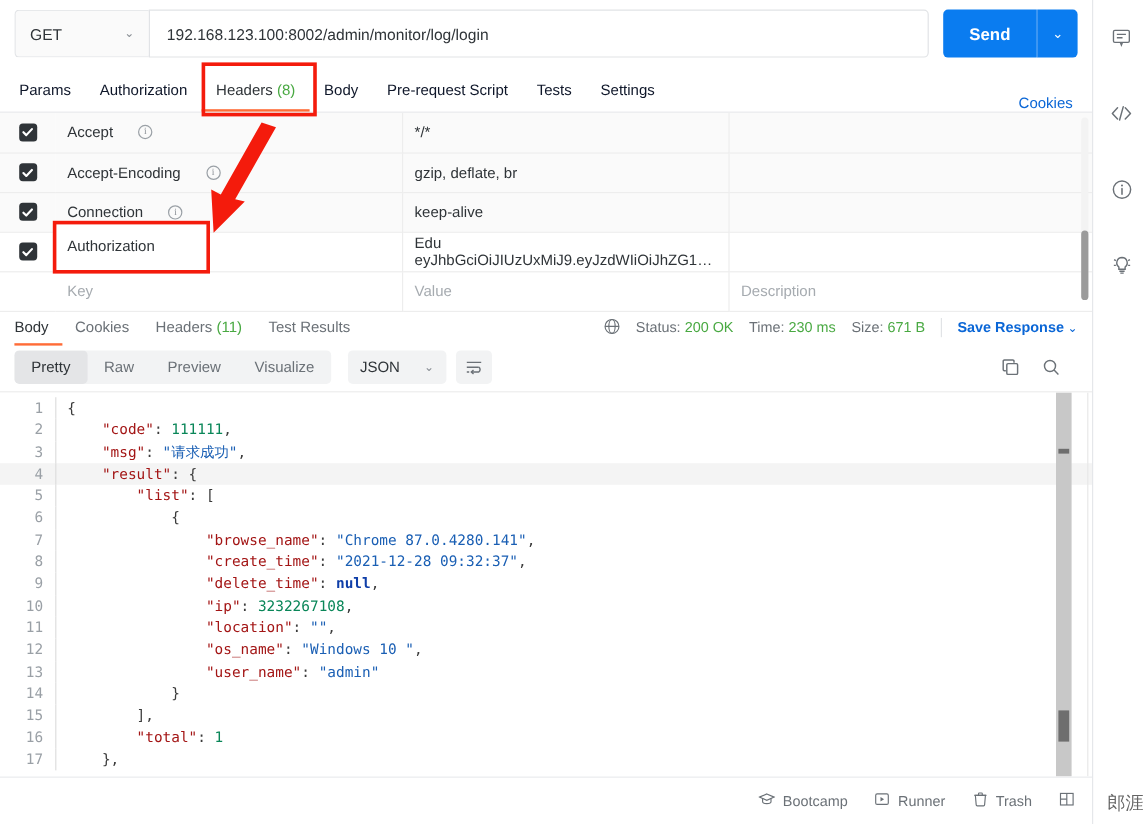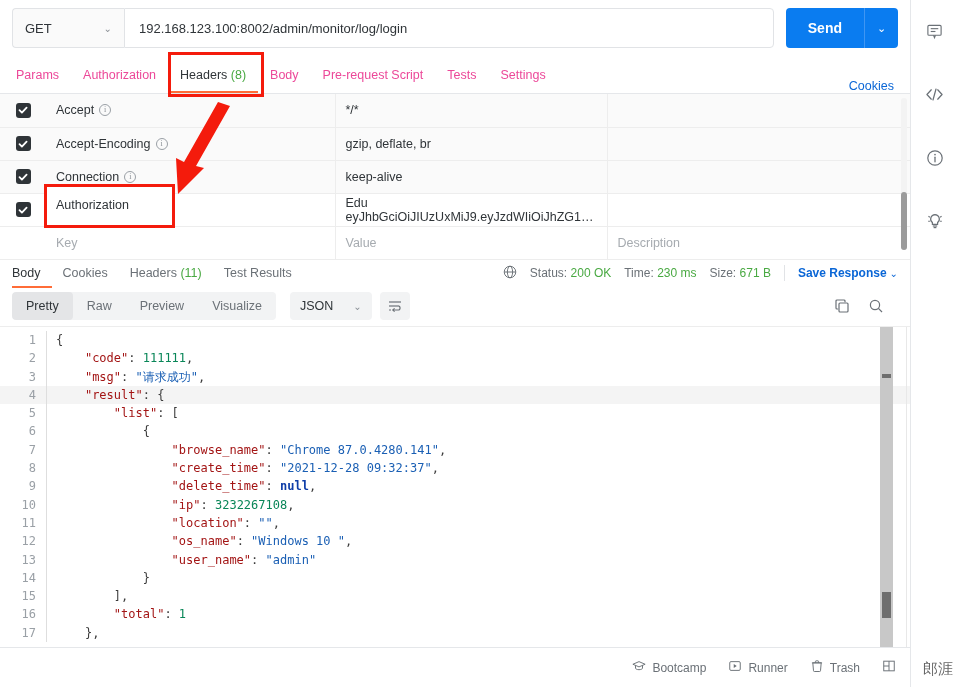--- a/index.html
+++ b/index.html
@@ -59,21 +59,21 @@
     display: flex; align-items: center; justify-content: center; cursor: pointer; font-size: 11px;
   }
 
   
   .req-tabs {
     display: flex; align-items: flex-end; height: 36px;
     border-bottom: 1px solid #e5e7ea; padding: 0 12px; position: relative;
   }
   .tab {
     padding: 0 12px; height: 35px; line-height: 35px; font-size: 12.5px;
-    color: #ec4899; cursor: pointer; white-space: nowrap;
+    color: #0f172a; cursor: pointer; white-space: nowrap;
   }
   .tab.first { padding-left: 4px; }
   .tab.active { color: #2f3438; border-bottom: 2px solid #ff6c37; }
   .tab .cnt { color: #49a942; }
   .cookies-link {
     margin-left: auto; color: #0a66d6; font-size: 12.5px; cursor: pointer; padding-right: 4px;
   }
 
   
   .hdr-table-wrap { position: relative; height: 162px; }
@@ -90,21 +90,21 @@
   .row-filled td { background: #fafafa; }
   .row-auth td { background: #fff; margin-left: 36px; }
   .row-empty td { background: #fff; color: #9aa0a6; margin-top: 40px; }
   .placeholder { color: #a6abb0; }
   .cb {
     width: 15px; height: 15px; border-radius: 3px; background: #2f3438;
     display: inline-flex; align-items: center; justify-content: center;
     cursor: pointer; vertical-align: middle;
   }
   .cb svg { display:block; }
-  .keycell { display: flex; align-items: center; gap: 5px; }
+  .keycell { display: flex; align-items: center; gap: 21px; }
   .info-i {
     width: 12px; height: 12px; border-radius: 50%; border: 1px solid #9aa0a6;
     color: #8b9096; font-size: 8px; line-height: 10px; text-align: center;
     font-family: "Liberation Serif", serif; cursor: pointer;
   }
   .hdr-scroll {
     position: absolute; right: 3px; top: 4px; width: 6px; height: 152px;
     background: #f3f3f3; border-radius: 3px;
   }
   .hdr-scroll i {

